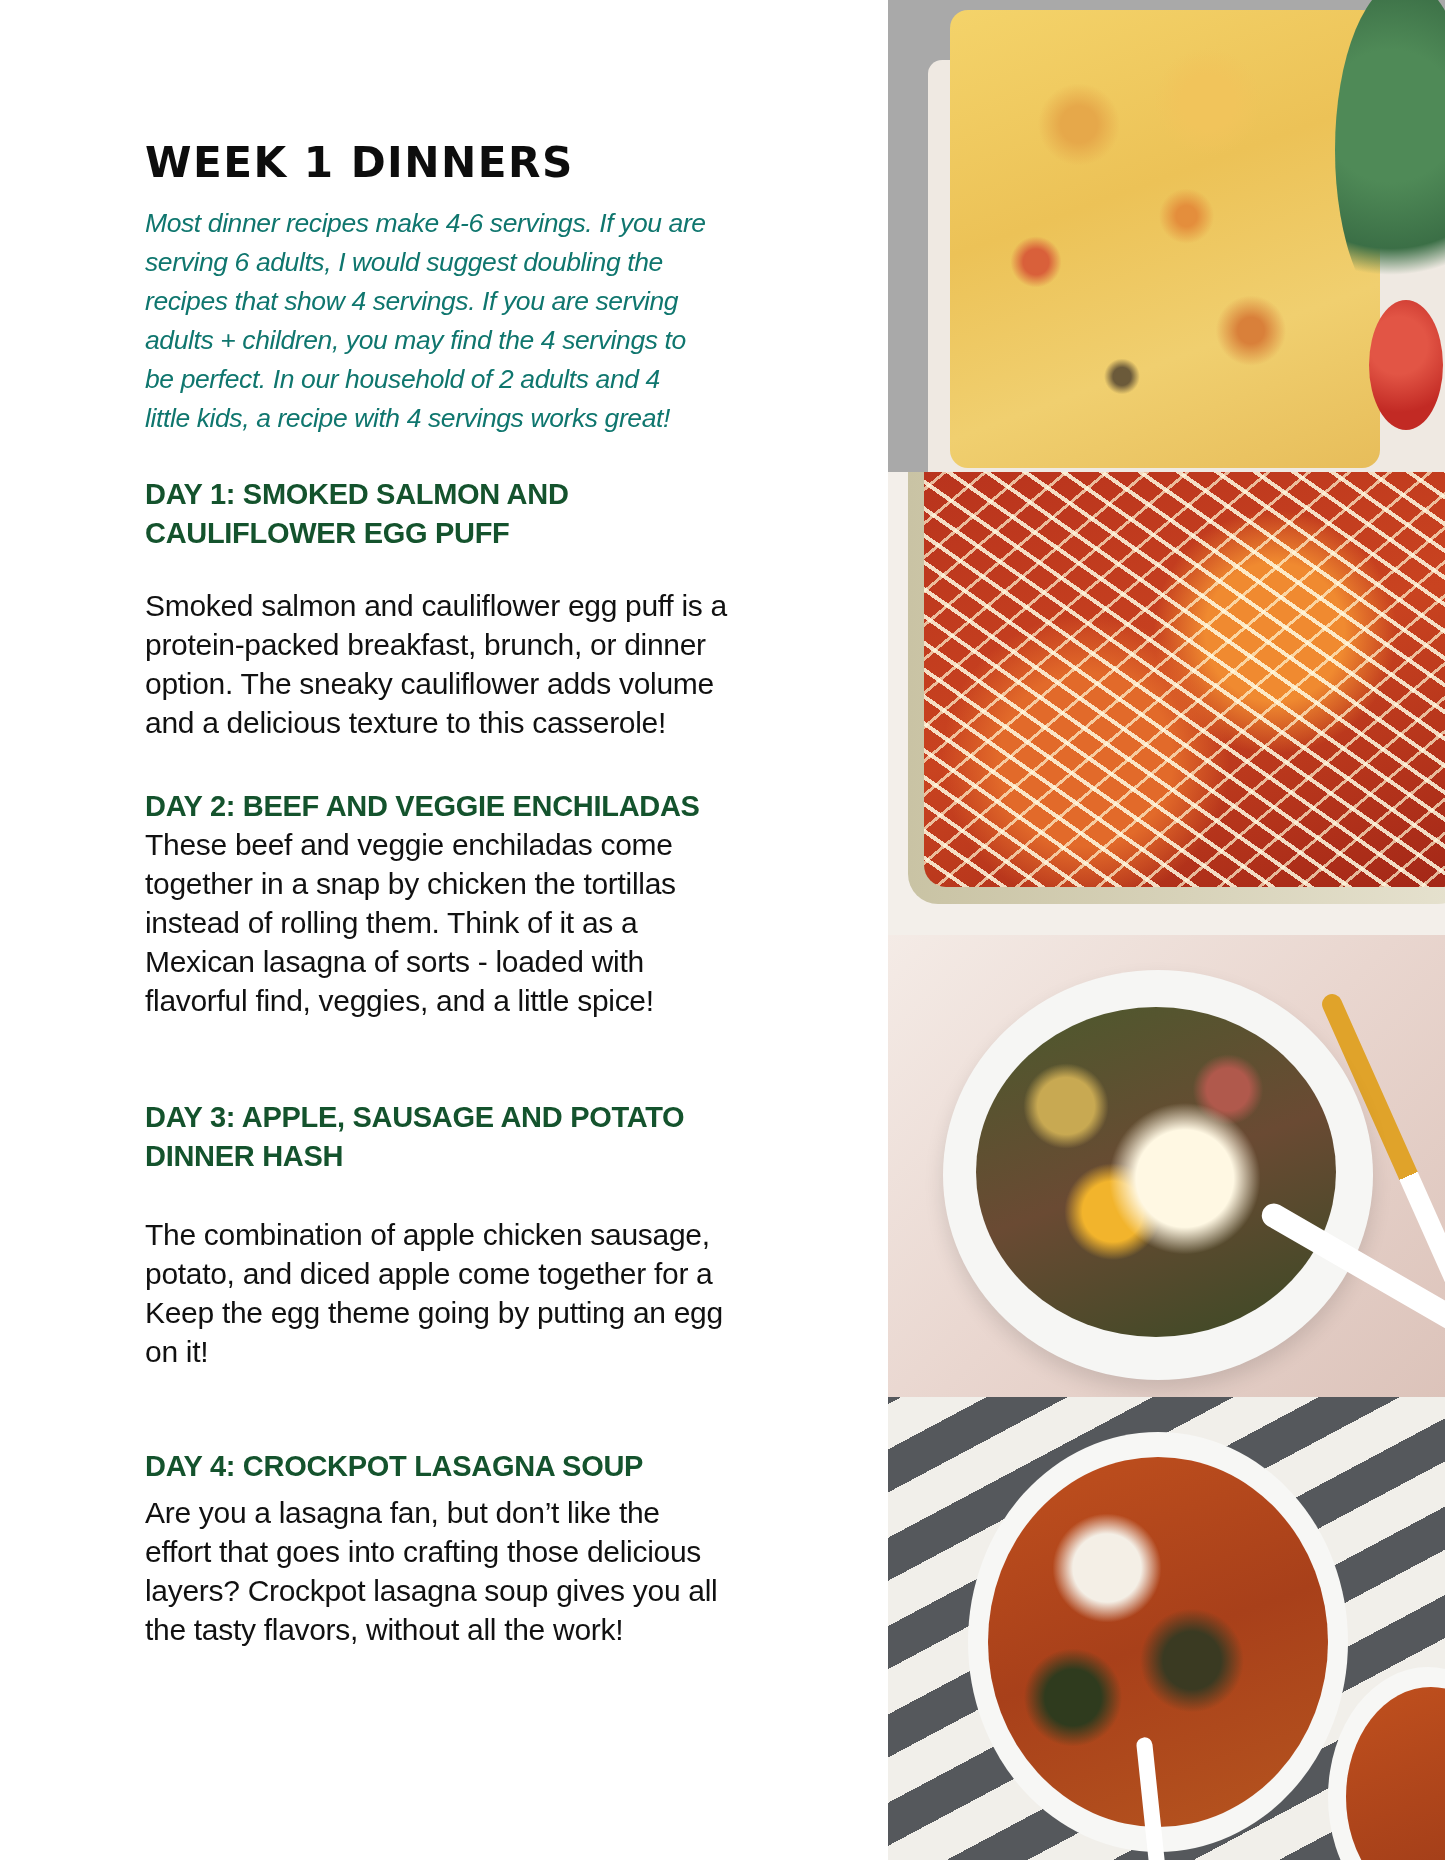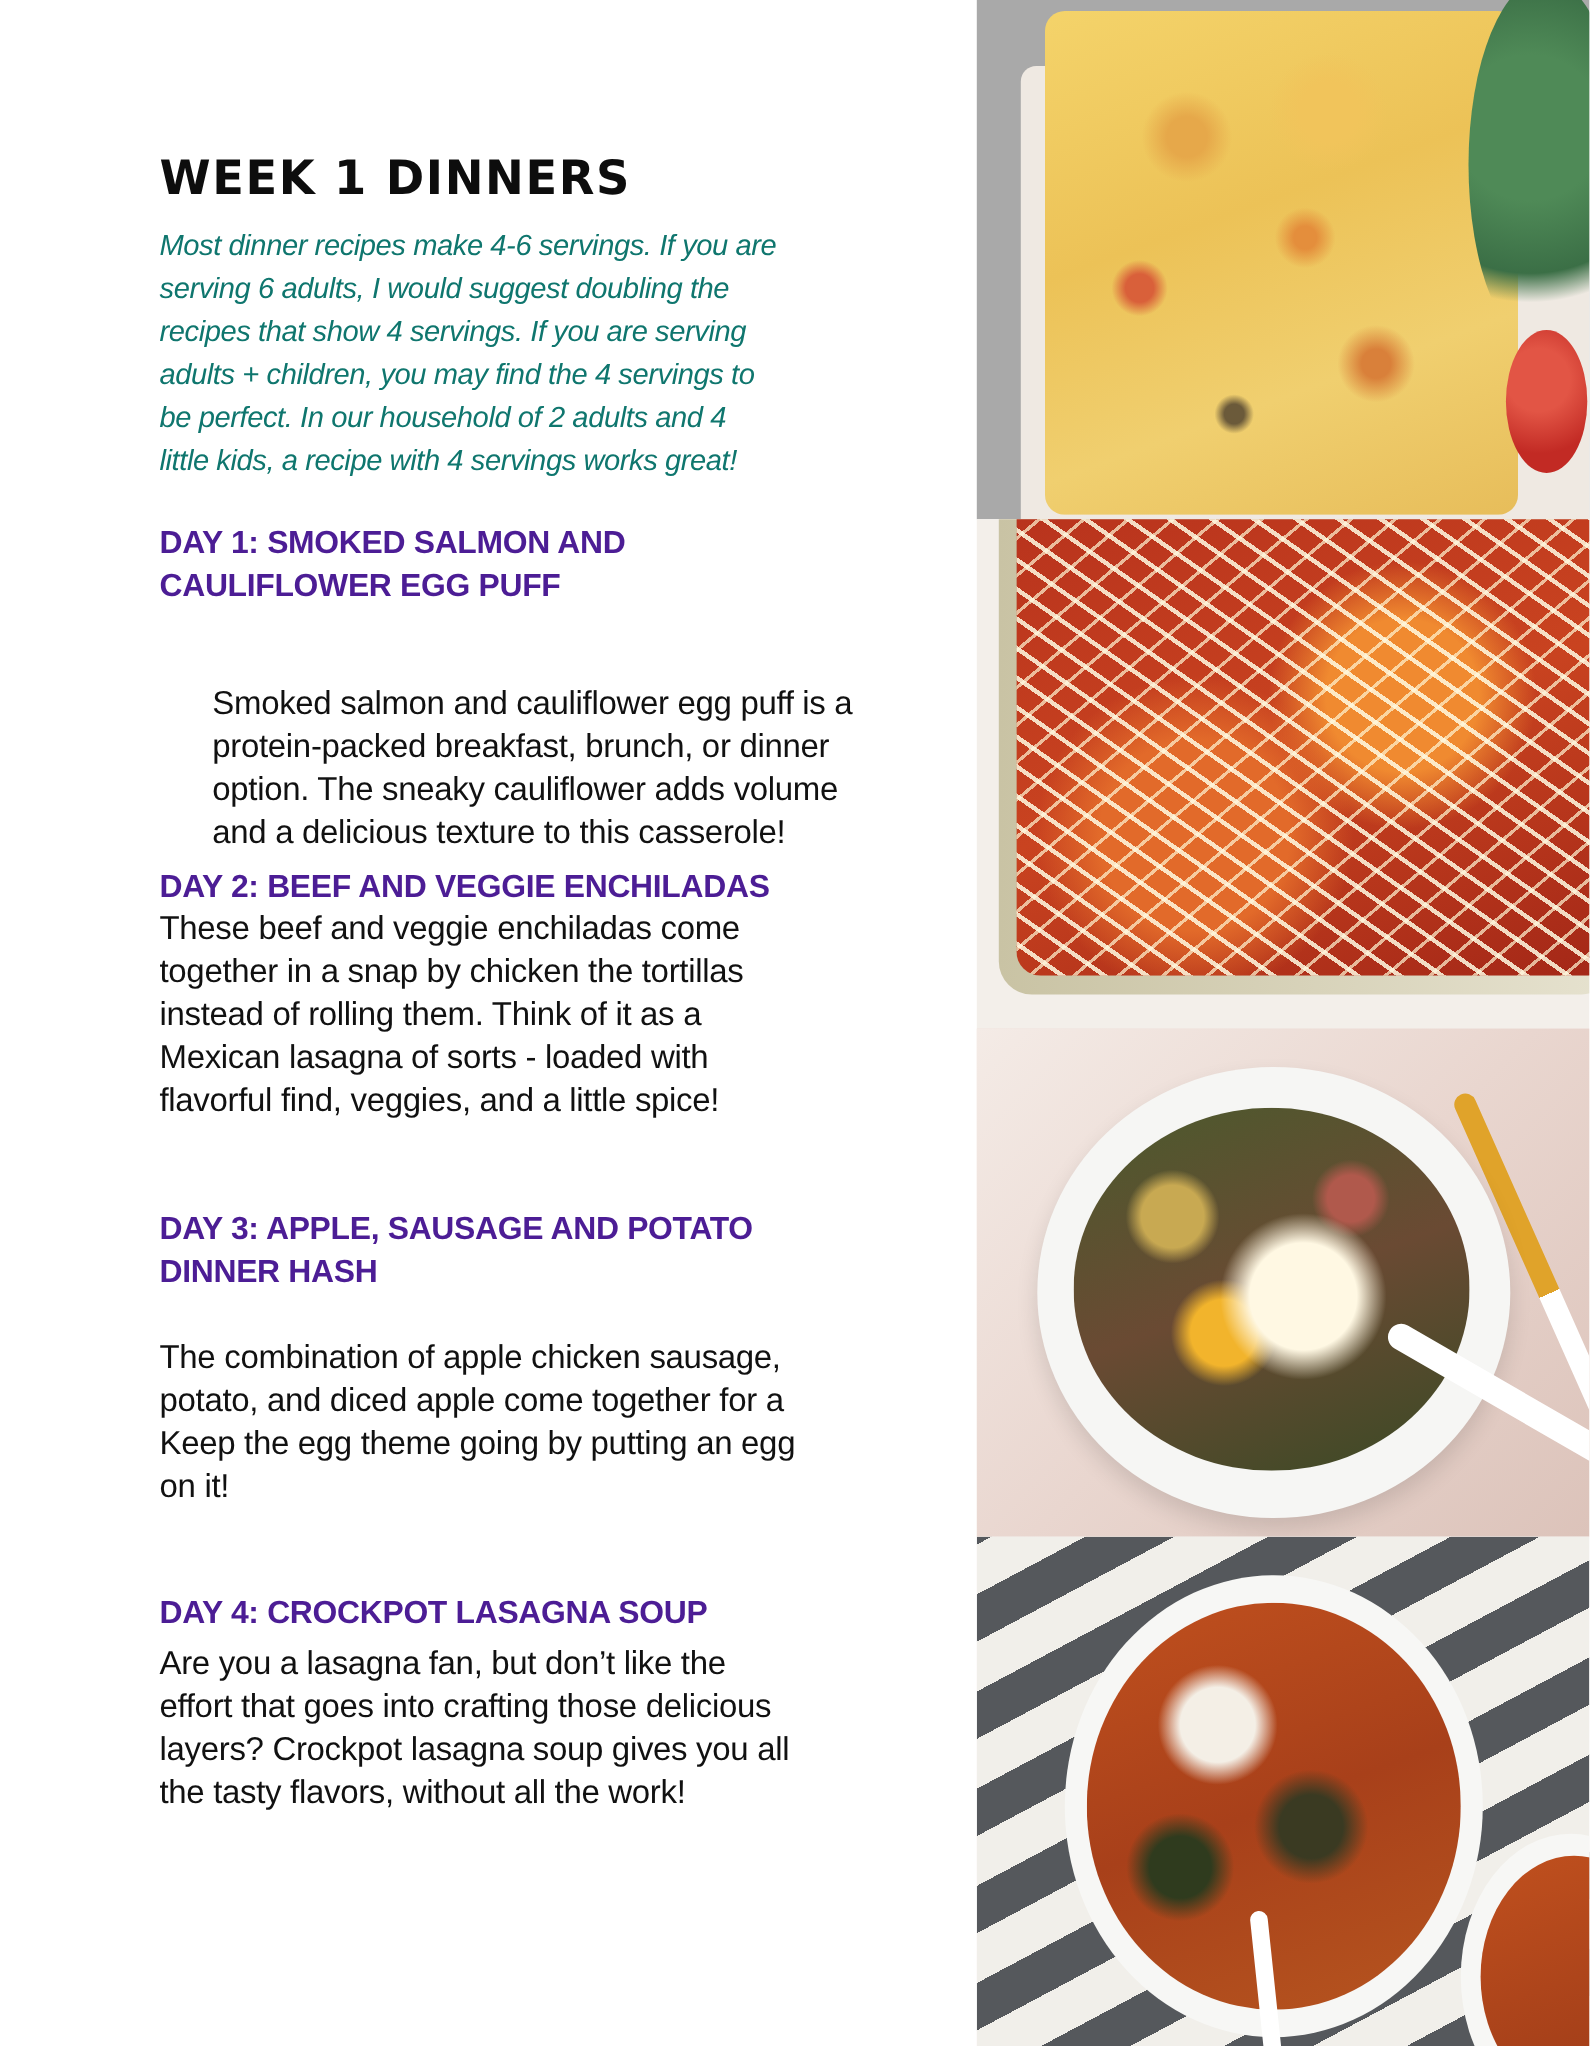--- a/index.html
+++ b/index.html
@@ -3,21 +3,21 @@
   <meta charset="utf-8">
   <style>
     html, body { margin: 0; padding: 0; background: #ffffff; }
     body { width: 1445px; height: 1871px; position: relative; overflow: hidden; font-family: "Liberation Sans", sans-serif; color: #111111; }
 
     .page-title { position: absolute; left: 145px; top: 134px; font-family: "DejaVu Sans", sans-serif; font-weight: bold; font-size: 43px; letter-spacing: 1.5px; line-height: 56px; margin: 0; white-space: nowrap; color: #0d0d0d; transform: scaleX(0.98); transform-origin: left; }
 
     .intro { position: absolute; left: 145px; top: 204px; width: 620px; font-family: "Liberation Sans", sans-serif; font-style: italic; font-size: 26.5px; line-height: 39px; margin: 0; color: #0f766e; }
     .intro span { display: block; white-space: nowrap; letter-spacing: -0.4px; }
 
-    .day-heading { position: absolute; left: 145px; width: 660px; font-family: "Liberation Sans", sans-serif; font-weight: bold; font-size: 29px; line-height: 39px; margin: 0; color: #4c1d95; letter-spacing: -0.3px; }
+    .day-heading { position: absolute; left: 145px; width: 660px; font-family: "Liberation Sans", sans-serif; font-weight: bold; font-size: 29px; line-height: 39px; margin: 0; color: #14532d; letter-spacing: -0.3px; }
     .day-heading span { display: block; white-space: nowrap; }
 
     .day-body { position: absolute; left: 145px; width: 660px; font-family: "Liberation Sans", sans-serif; font-size: 30px; line-height: 39px; margin: 0; color: #111; letter-spacing: -0.3px; }
     .day-body span { display: block; white-space: nowrap; }
 
     
     .photo { position: absolute; left: 888px; width: 557px; overflow: hidden; }
     .photo-1 { top: 0; height: 472px; background: #a9a9a9; }
     .photo-2 { top: 472px; height: 463px; background: #f3efea; }
     .photo-3 { top: 935px; height: 462px; background: #ead9d2; }
@@ -86,21 +86,21 @@
   <span>recipes that show 4 servings.  If you are serving</span>
   <span>adults + children, you may find the 4 servings to</span>
   <span>be perfect.  In our household of 2 adults and 4</span>
   <span>little kids, a recipe with 4 servings works great!</span>
 </p>
 
 <h2 class="day-heading" style="top:475px;">
   <span>DAY 1: SMOKED SALMON AND</span>
   <span>CAULIFLOWER EGG PUFF</span>
 </h2>
-<p class="day-body" style="top:620px;margin-left:48px;">
+<p class="day-body" style="top:586px;">
   <span>Smoked salmon and cauliflower egg puff is a</span>
   <span>protein-packed breakfast, brunch, or dinner</span>
   <span>option.  The sneaky cauliflower adds volume</span>
   <span>and a delicious texture to this casserole!</span>
 </p>
 
 <h2 class="day-heading" style="top:787px;">
   <span>DAY 2: BEEF AND VEGGIE ENCHILADAS</span>
 </h2>
 <p class="day-body" style="top:825px;">

